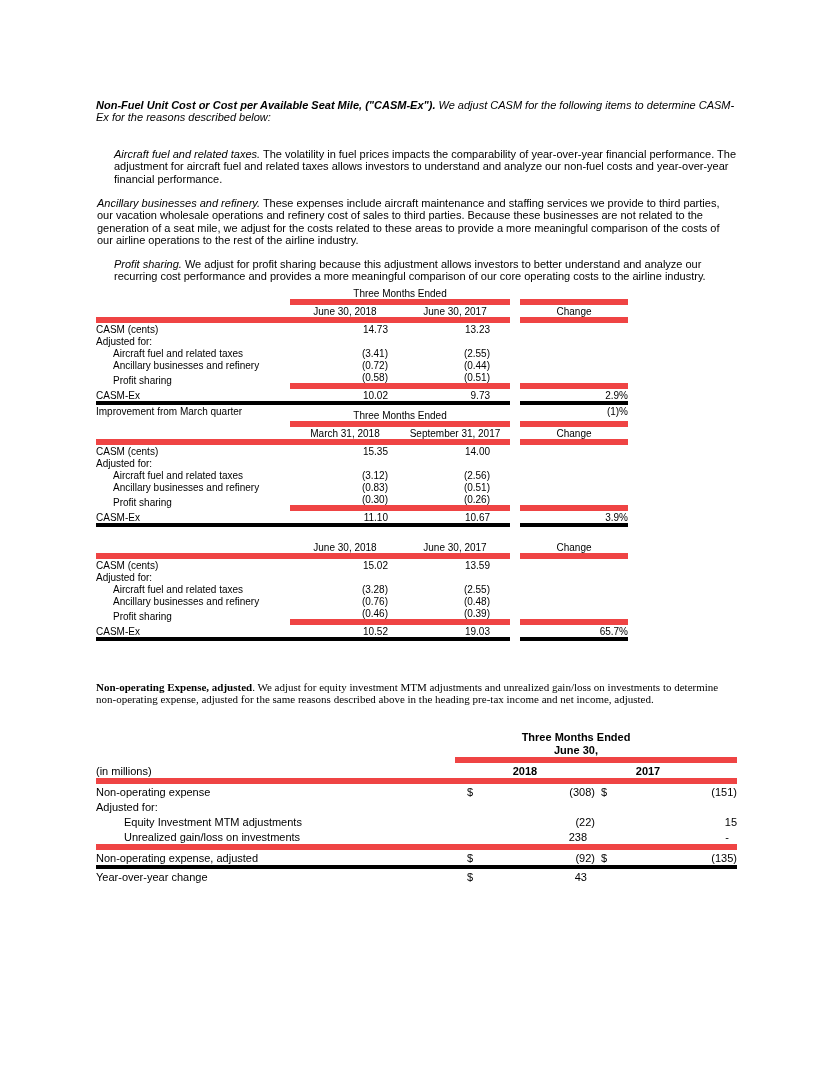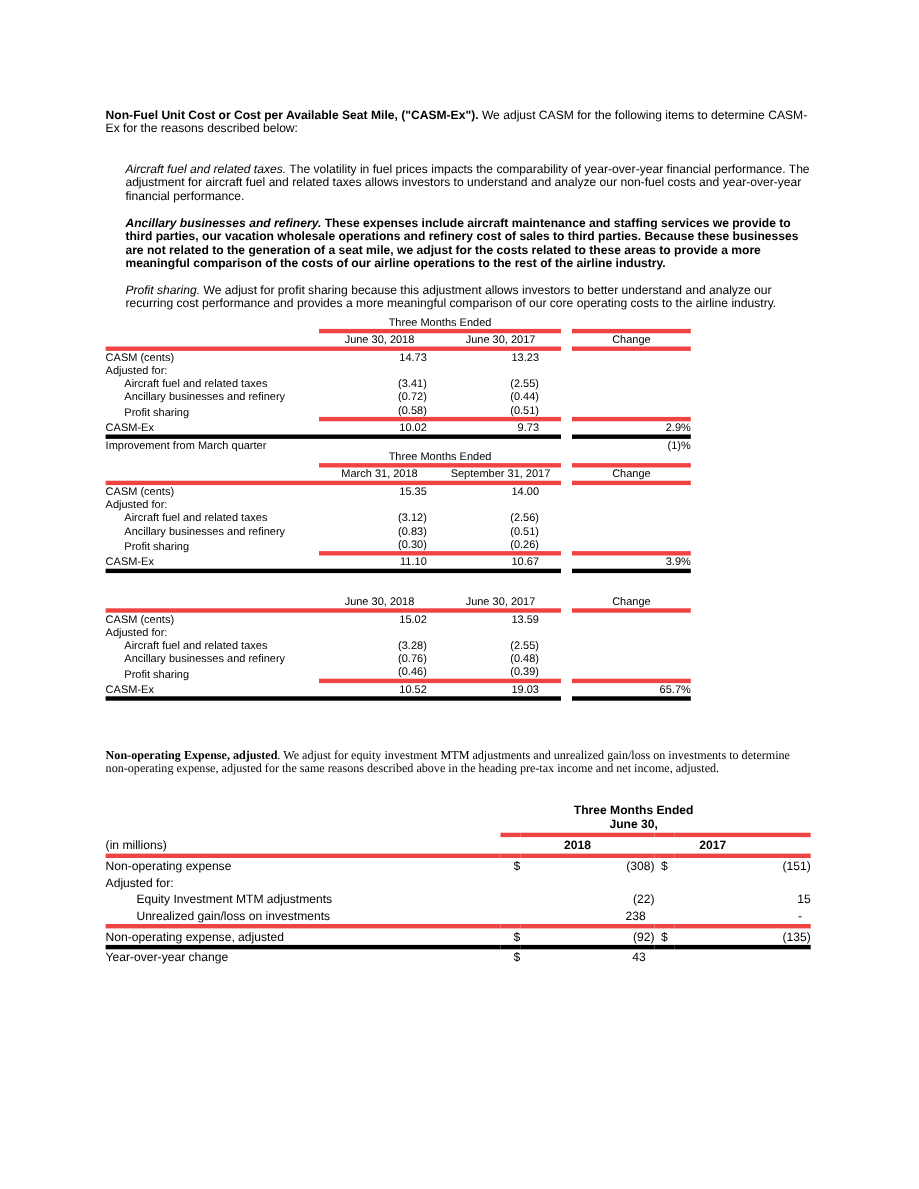--- a/index.html
+++ b/index.html
@@ -15,48 +15,48 @@
   
   table.casm { position:absolute; left:96px; border-collapse:collapse; table-layout:fixed;
     width:532px; font-size:10px; }
   table.casm td { padding:0; height:12px; vertical-align:bottom; white-space:nowrap; line-height:11px; }
   table.nonop td, table.casm td { overflow:visible; }
   .ctr { text-align:center; }
   .rt { text-align:right; }
   .num1 { text-align:right; padding-right:12px !important; }
   .num2 { text-align:right; padding-right:20px !important; }
   .ind { padding-left:17px !important; }
-  .rule-b { border-bottom:4px solid #ef4444; }
+  .rule-b { border-bottom:6px solid #ef4444; }
   .thick-b { border-bottom:4px solid #000;margin-left:18px; }
 
   
   table.nonop { position:absolute; left:96px; top:731px; border-collapse:collapse; table-layout:fixed;
     width:641px; font-size:11px; }
   table.nonop td { padding:0; height:15px; vertical-align:bottom; white-space:nowrap; line-height:13px; }
   .bold { font-weight:bold; }
   .ind2 { padding-left:28px !important; }
   .cur1 { text-align:right; }
   .cur2 { text-align:center; }
   .pr { padding-right:8px !important; }
   .period2 { padding-right:40px !important; }
   .hdr17 { padding-right:36px !important; }
 </style>
 </head>
 <body>
 
 <div class="page">
 
-  <div class="par" style="top:99px; left:96px; width:642px;">
+  <div class="par" style="top:99px; left:96px; width:642px;font-style:italic;">
     <span class="lead-b">Non-Fuel Unit Cost or Cost per Available Seat Mile, ("CASM-Ex").</span><span> We adjust CASM for the following items to determine CASM-Ex for the reasons described below:</span>
   </div>
 
   <div class="par" style="top:148px; left:114px; width:624px;">
     <span class="lead-i">Aircraft fuel and related taxes.</span><span> The volatility in fuel prices impacts the comparability of year-over-year financial performance. The adjustment for aircraft fuel and related taxes allows investors to understand and analyze our non-fuel costs and year-over-year financial performance.</span>
   </div>
-  <div class="par" style="top:197px; left:114px; width:624px;font-weight:bold;">
+  <div class="par" style="top:197px; left:97px; width:624px;">
     <span class="lead-i">Ancillary businesses and refinery.</span><span> These expenses include aircraft maintenance and staffing services we provide to third parties, our vacation wholesale operations and refinery cost of sales to third parties. Because these businesses are not related to the generation of a seat mile, we adjust for the costs related to these areas to provide a more meaningful comparison of the costs of our airline operations to the rest of the airline industry.</span>
   </div>
   <div class="par" style="top:258px; left:114px; width:624px;">
     <span class="lead-i">Profit sharing.</span><span> We adjust for profit sharing because this adjustment allows investors to better understand and analyze our recurring cost performance and provides a more meaningful comparison of our core operating costs to the airline industry.</span>
   </div>
 
   <table class="casm" style="top:287px;">
     <colgroup>
         <col style="width:194px">
         <col style="width:110px">

